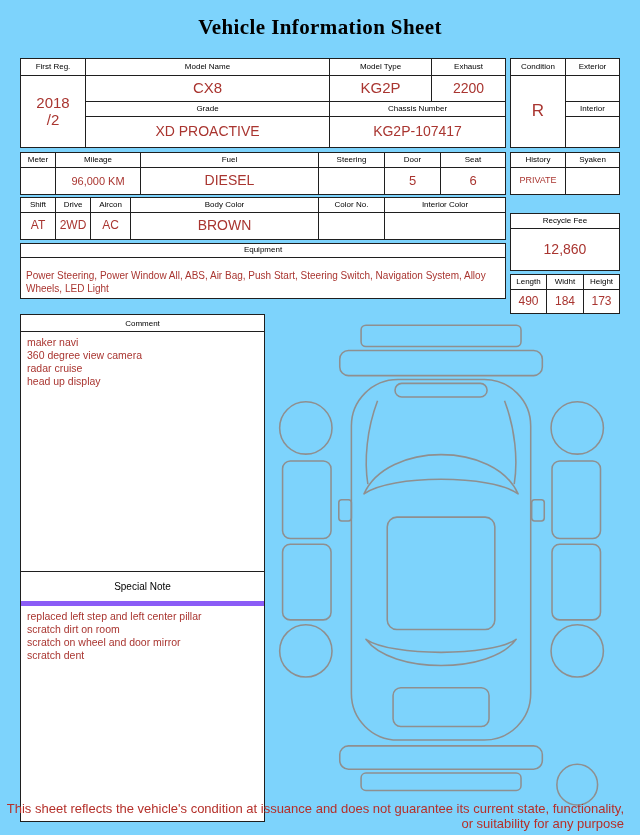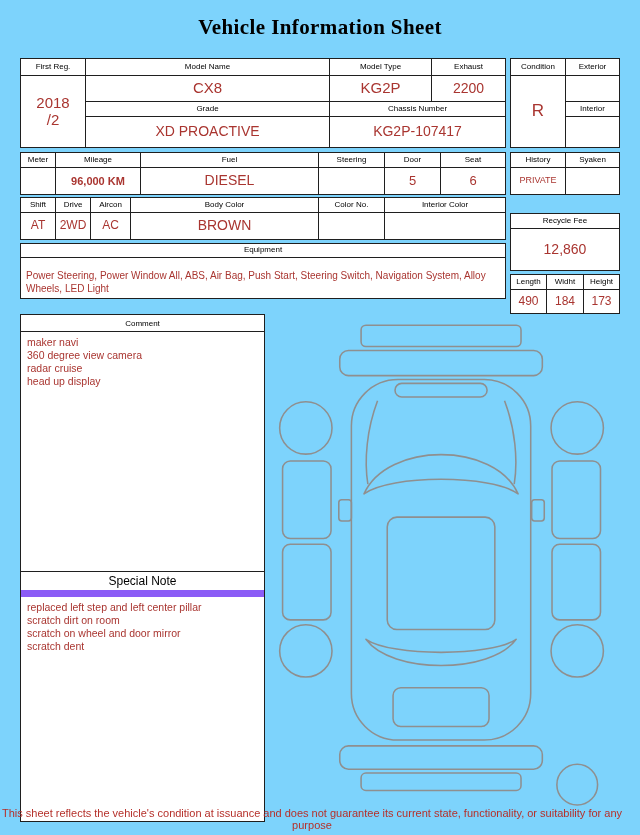--- a/index.html
+++ b/index.html
@@ -12,43 +12,43 @@
   .toprow { display:flex; gap:4px; }
   .stack-left { width:486px; display:flex; flex-direction:column; }
   .stack-right { width:110px; display:flex; flex-direction:column; }
   .bx { border:1px solid #1f1f1f; background:#fff; }
   .hdr { font-size:8px; color:#000; display:flex; align-items:center; justify-content:center;
          text-align:center; line-height:1.05; padding:0 1px; }
   .val { color:#a93530; display:flex; align-items:center; justify-content:center;
          text-align:center; line-height:1.1; }
   .br { border-right:1px solid #1f1f1f; }
   .bb { border-bottom:1px solid #1f1f1f; }
-  .fs9{font-size:9px;} .fs11{font-size:11px;font-weight:bold;} .fs12{font-size:12px;} .fs13{font-size:13px;}
+  .fs9{font-size:9px;} .fs11{font-size:11px;} .fs12{font-size:12px;} .fs13{font-size:13px;}
   .fs14{font-size:14px;} .fs15{font-size:15px;} .fs17{font-size:17px;}
   .prewrap { white-space:pre-line; }
   .g1  { display:grid; grid-template-columns:65px 244px 102px 1fr; grid-template-rows:17px 26px 15px 1fr; height:90px; }
   .g1r { display:grid; grid-template-columns:55px 1fr; grid-template-rows:17px 26px 15px 1fr; height:90px; }
   .g2  { display:grid; grid-template-columns:35px 85px 178px 66px 56px 1fr; grid-template-rows:15px 1fr; height:43px; margin-top:4px; }
   .g2r { display:grid; grid-template-columns:55px 1fr; grid-template-rows:15px 1fr; height:43px; margin-top:4px; }
   .g3  { display:grid; grid-template-columns:35px 35px 40px 188px 66px 1fr; grid-template-rows:15px 1fr; height:43px; margin-top:2px; }
   .g3r { display:grid; grid-template-rows:15px 1fr; height:58px; margin-top:18px; }
   .g4  { display:grid; grid-template-rows:14px 1fr; height:56px; margin-top:3px;gap:8px; }
   .g4r { display:grid; grid-template-columns:36px 37px 1fr; grid-template-rows:15px 1fr; height:40px; margin-top:3px; }
   .equip-text { color:#a93530; font-size:10px; line-height:1.3; padding:3px 5px; text-align:left; }
   .lower { display:flex; }
   .comment-panel { width:245px; height:508px; border:1px solid #1f1f1f; background:#fff; }
   .panel-hdr { height:17px; border-bottom:1px solid #1f1f1f; font-size:8px; display:flex;
                align-items:center; justify-content:center; color:#000; }
   .panel-body { padding:4px 6px; color:#a93530; font-size:10.5px; line-height:1.25; text-align:left; }
   .comment-body { height:239px; }
-  .special-hdr { height:26px; border-top:0; border-bottom:7px solid #8b5cf6; border-top:1px solid #1f1f1f;
-                 font-size:12px; display:flex; align-items:center; justify-content:center; color:#000; }
+  .special-hdr { height:35px; border-top:0; border-bottom:5px solid #8b5cf6; border-top:1px solid #1f1f1f;
+                 font-size:10px; display:flex; align-items:center; justify-content:center; color:#000; }
   .diagram { width:351px; padding-left:4px; display:flex; justify-content:center; }
-  .footer { position:absolute; left:0; right:16px; bottom:4px; text-align:center;
-            font-size:11px; color:#b5302a; }
+  .footer { position:absolute; left:0; right:16px; bottom:4px; text-align:right;
+            font-size:13px; color:#b5302a; }
 </style>
 </head>
 <body>
 
 <div class="page">
 
   <div class="title">Vehicle Information Sheet</div>
 
   <div class="content">
 

